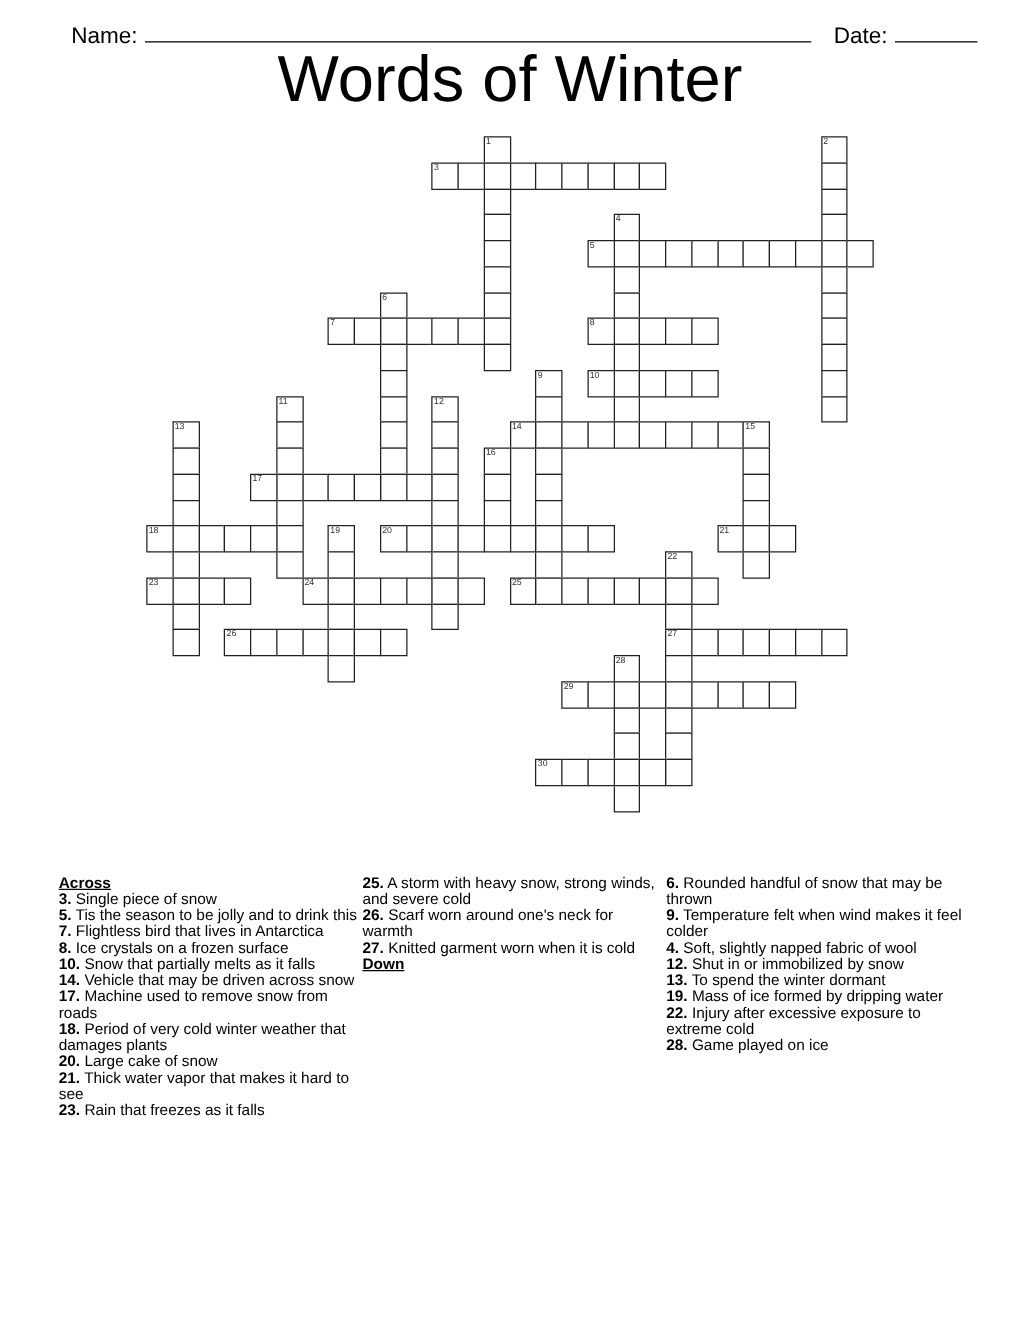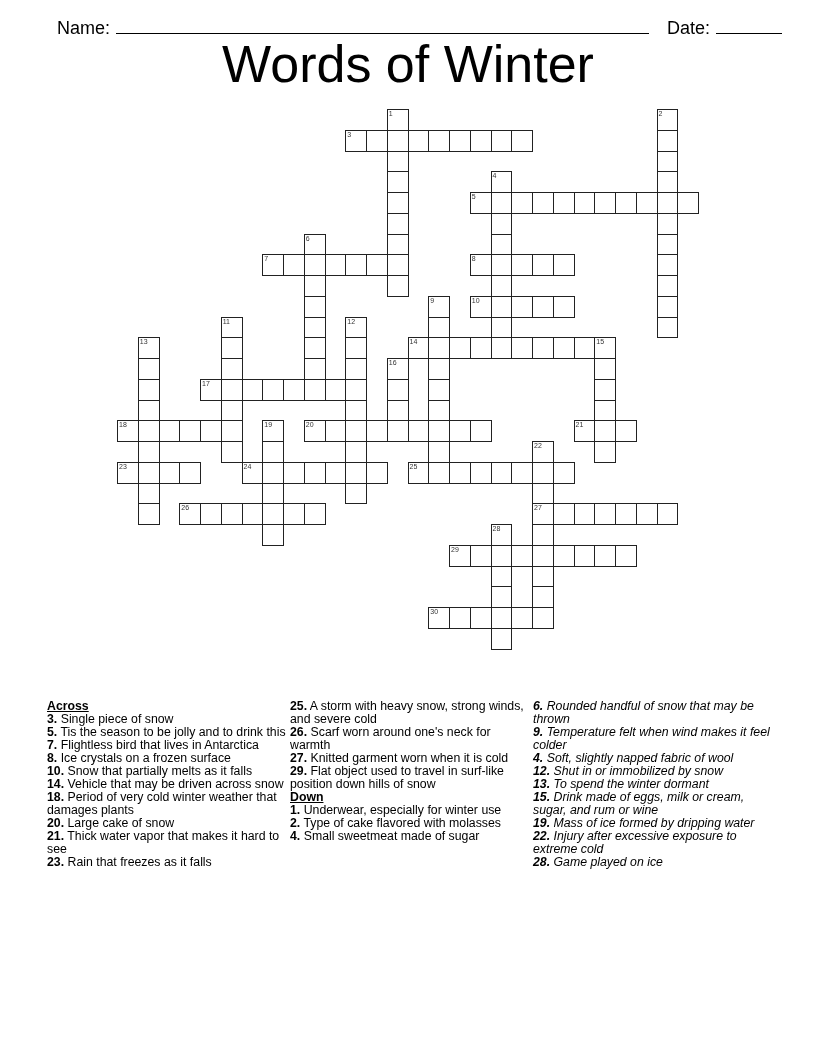--- a/index.html
+++ b/index.html
@@ -11,21 +11,21 @@
   .title { position: absolute; top: 34px; left: 0; width: 816px; text-align: center; font-size: 52px; line-height: 60px; }
   .grid { position: absolute; left: 0; top: 0; width: 816px; height: 700px; }
   .cell { position: absolute; box-sizing: border-box; width: 21.75px; height: 21.75px; border: 1px solid #222; background: #fff; }
   .cell .num { position: absolute; left: 1px; top: 0px; font-size: 7px; line-height: 8px; color: #333; }
   .clues { position: absolute; top: 700px; font-size: 12.3px; line-height: 13px; width: 240px; }
   .clues .section { font-weight: bold; text-decoration: underline; }
   .clues .clue { margin: 0; }
   .clues .clue b { font-weight: bold; }
   .col1 { left: 47px; }
   .col2 { left: 290px; }
-  .col3 { left: 533px; font-style: italic; }
+  .col3 { left: 533px; }
 </style>
 </head>
 <body>
 
 <div class="header-line">
   <span class="label">Name:</span><span class="name-blank"></span><span class="label">Date:</span><span class="date-blank"></span>
 </div>
 
 <div class="title">Words of Winter</div>
 
@@ -287,45 +287,39 @@
 
 <div class="clues col1">
   <div class="section">Across</div>
   <div id="across-list-1">
       <div class="clue"><b>3.</b><span> Single piece of snow</span></div>
       <div class="clue"><b>5.</b><span> Tis the season to be jolly and to drink this</span></div>
       <div class="clue"><b>7.</b><span> Flightless bird that lives in Antarctica</span></div>
       <div class="clue"><b>8.</b><span> Ice crystals on a frozen surface</span></div>
       <div class="clue"><b>10.</b><span> Snow that partially melts as it falls</span></div>
       <div class="clue"><b>14.</b><span> Vehicle that may be driven across snow</span></div>
+      <div class="clue"><b>17.</b><span> Machine used to remove snow from roads</span></div>
       <div class="clue"><b>18.</b><span> Period of very cold winter weather that damages plants</span></div>
       <div class="clue"><b>20.</b><span> Large cake of snow</span></div>
       <div class="clue"><b>21.</b><span> Thick water vapor that makes it hard to see</span></div>
       <div class="clue"><b>23.</b><span> Rain that freezes as it falls</span></div>
     </div>
 </div>
 <div class="clues col2">
   <div id="across-list-2">
       <div class="clue"><b>25.</b><span> A storm with heavy snow, strong winds, and severe cold</span></div>
       <div class="clue"><b>26.</b><span> Scarf worn around one's neck for warmth</span></div>
       <div class="clue"><b>27.</b><span> Knitted garment worn when it is cold</span></div>
-      <div class="clue"><b>29.</b><span> Flat object used to travel in surf-like position down hills of snow</span></div>
     </div>
   <div class="section">Down</div>
-  <div id="down-list-1">
-      <div class="clue"><b>1.</b><span> Underwear, especially for winter use</span></div>
-      <div class="clue"><b>2.</b><span> Type of cake flavored with molasses</span></div>
-      <div class="clue"><b>4.</b><span> Small sweetmeat made of sugar</span></div>
-    </div>
 </div>
 <div class="clues col3">
   <div id="down-list-2">
       <div class="clue"><b>6.</b><span> Rounded handful of snow that may be thrown</span></div>
       <div class="clue"><b>9.</b><span> Temperature felt when wind makes it feel colder</span></div>
       <div class="clue"><b>4.</b><span> Soft, slightly napped fabric of wool</span></div>
       <div class="clue"><b>12.</b><span> Shut in or immobilized by snow</span></div>
       <div class="clue"><b>13.</b><span> To spend the winter dormant</span></div>
-      <div class="clue"><b>15.</b><span> Drink made of eggs, milk or cream, sugar, and rum or wine</span></div>
       <div class="clue"><b>19.</b><span> Mass of ice formed by dripping water</span></div>
       <div class="clue"><b>22.</b><span> Injury after excessive exposure to extreme cold</span></div>
       <div class="clue"><b>28.</b><span> Game played on ice</span></div>
     </div>
 </div>
 
 </body></html>

